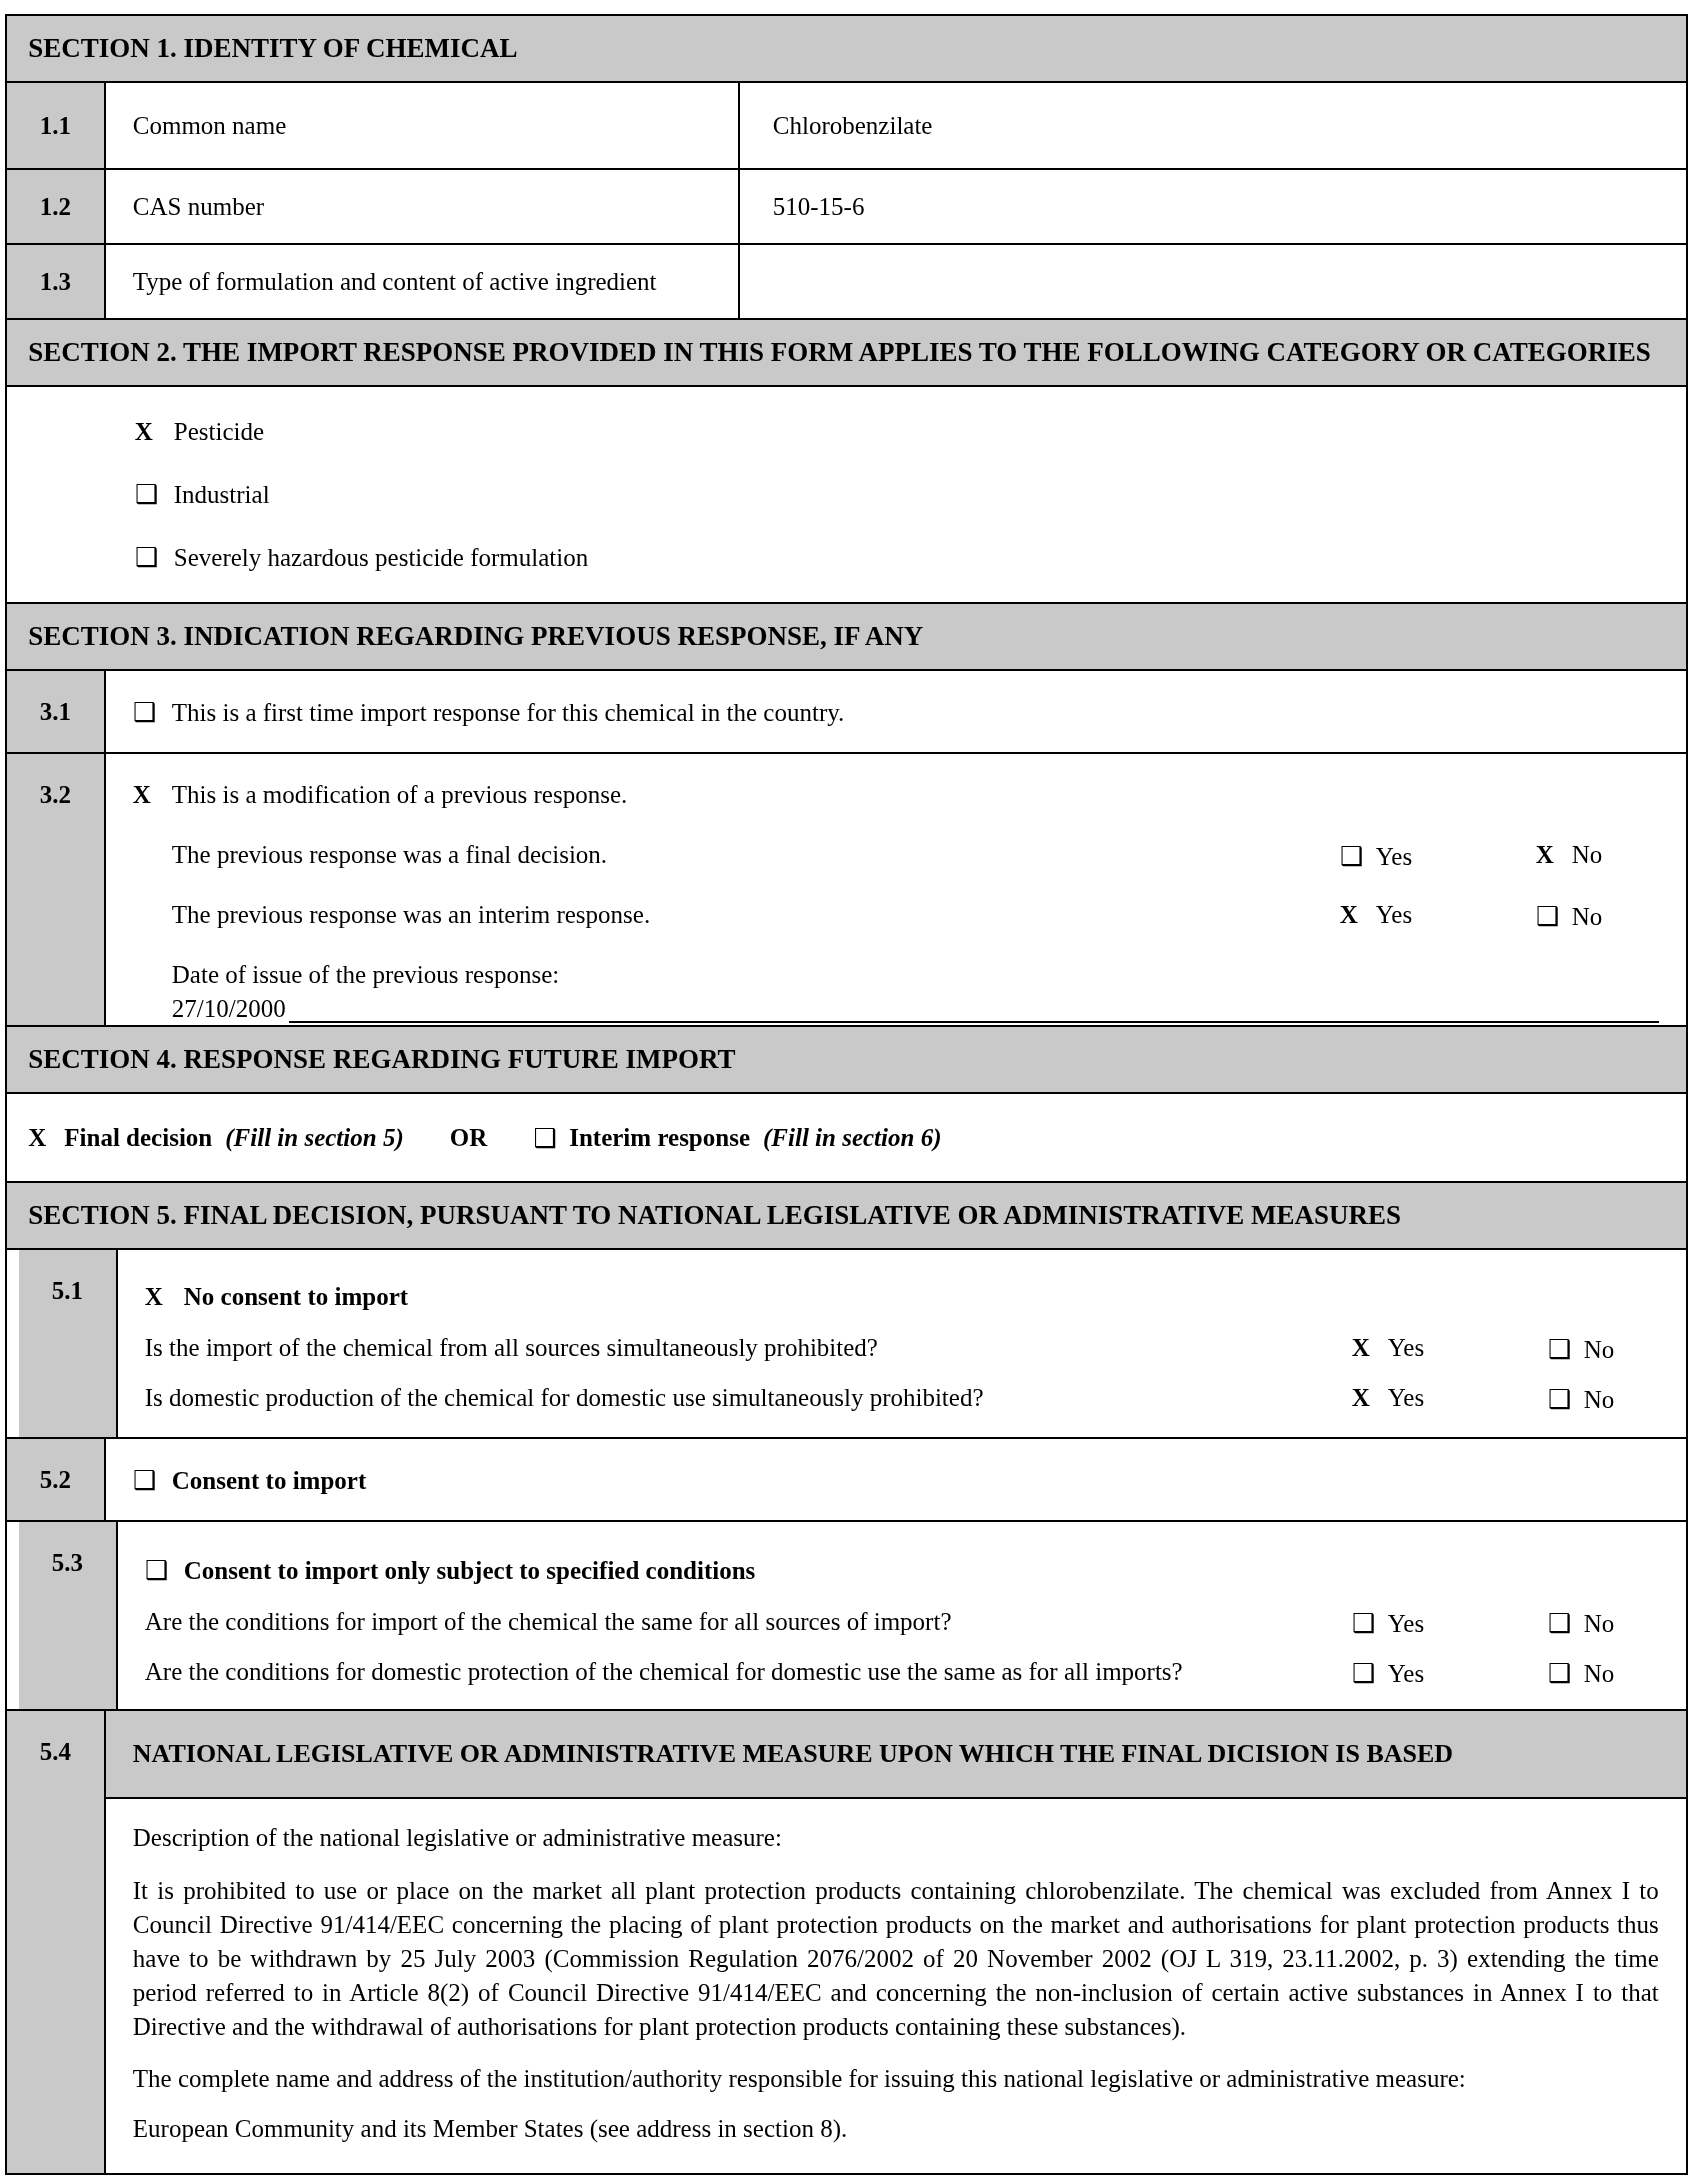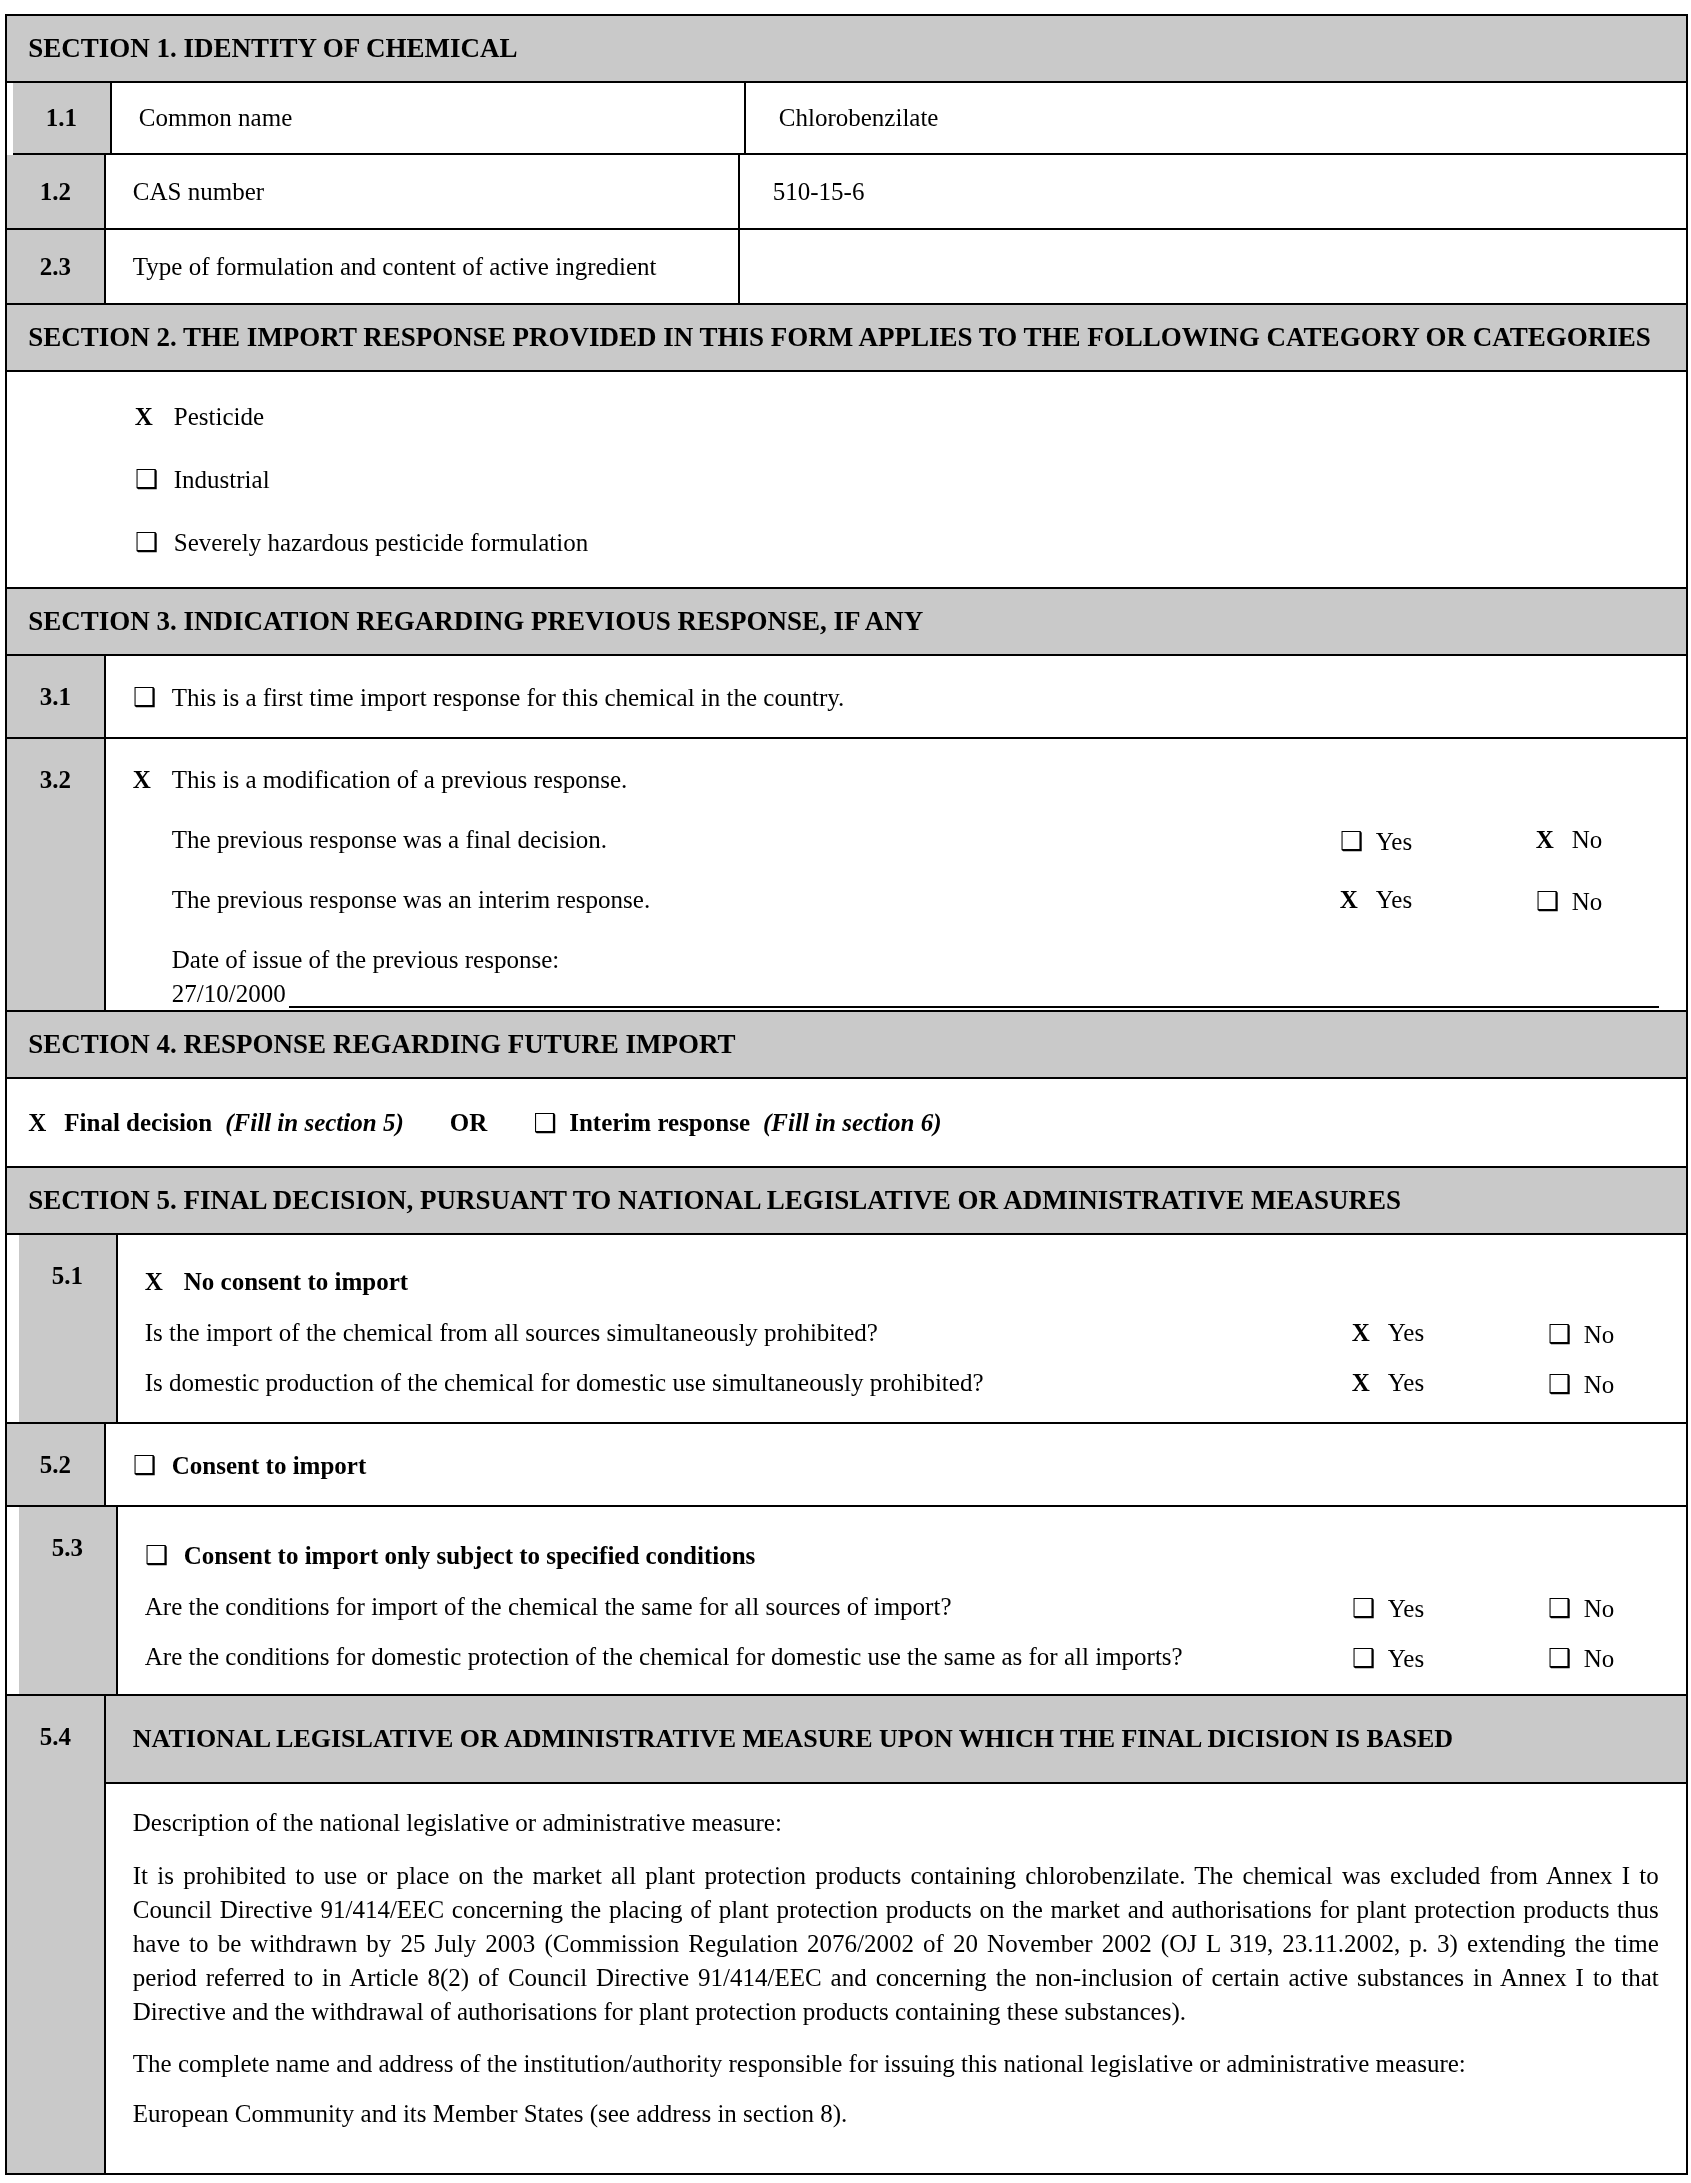--- a/index.html
+++ b/index.html
@@ -71,42 +71,42 @@
 </head>
 <body>
 
 <div class="page">
   <div class="tbl">
 
     <div class="sec-header h113">
       <span>SECTION 1. IDENTITY OF CHEMICAL</span>
     </div>
 
-    <div class="row" style="height:72px;margin-left:6px;">
+    <div class="row" style="height:87px;">
       <div class="numcol center">1.1</div>
       <div class="labelcol">
           <span>Common name</span>
         </div>
       <div class="valuecol">
           <span>Chlorobenzilate</span>
         </div>
     </div>
 
     <div class="row" style="height:75px;">
       <div class="numcol center">1.2</div>
       <div class="labelcol">
           <span>CAS number</span>
         </div>
       <div class="valuecol">
           <span>510-15-6</span>
         </div>
     </div>
 
     <div class="row" style="height:75px;">
-      <div class="numcol center">2.3</div>
+      <div class="numcol center">1.3</div>
       <div class="labelcol">
           <span>Type of formulation and content of active ingredient</span>
         </div>
       <div class="valuecol">
           <span></span>
         </div>
     </div>
 
     <div class="sec-header h113">
       <span>SECTION 2. THE IMPORT RESPONSE PROVIDED IN THIS FORM APPLIES TO THE FOLLOWING CATEGORY OR CATEGORIES</span>

